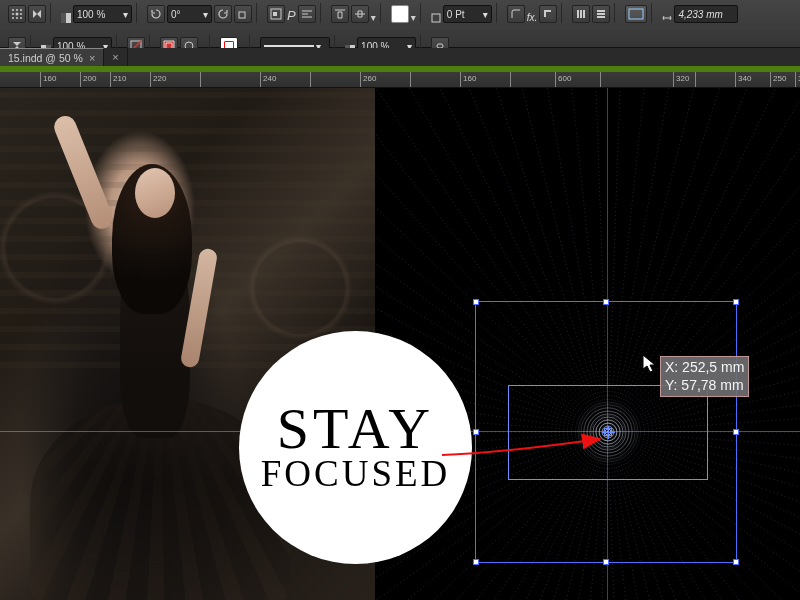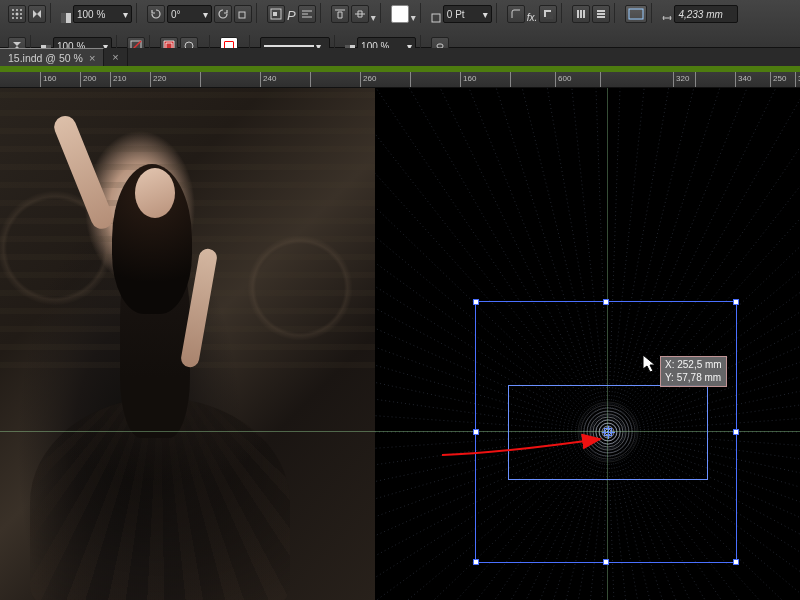--- a/index.html
+++ b/index.html
@@ -77,21 +77,21 @@
   .selB{position:absolute;left:508px;top:297px;width:200px;height:95px;border:1px solid #6a90ff;z-index:6}
   .handle{position:absolute;width:6px;height:6px;background:#fff;border:1px solid #4a70ff}
   .center{position:absolute;left:604px;top:340px;width:8px;height:8px;border:1px solid #6a90ff;z-index:7}
   .center:before,.center:after{content:"";position:absolute;background:#6a90ff}
   .center:before{left:3px;top:-3px;width:1px;height:13px}
   .center:after{top:3px;left:-3px;height:1px;width:13px}
   
   .arrow{position:absolute;left:440px;top:345px;width:165px;height:30px;z-index:8;pointer-events:none}
   
   .cursor{position:absolute;left:642px;top:266px;z-index:20;pointer-events:none}
-  .tip{position:absolute;left:660px;top:268px;z-index:20;background:rgba(110,110,112,.92);border:1px solid rgba(255,180,180,.6);color:#f4f4f4;font-size:10px;padding:2px 4px;line-height:1.25;white-space:nowrap}
+  .tip{position:absolute;left:660px;top:268px;z-index:20;background:rgba(110,110,112,.92);border:1px solid rgba(255,180,180,.6);color:#f4f4f4;font-size:14px;padding:2px 4px;line-height:1.25;white-space:nowrap}
   
 </style>
 </head>
 <body>
 
 <div class="topbar">
 
   <div class="grp">
     <span class="iconbtn">
       <svg width="12" height="12">
@@ -481,20 +481,24 @@
         <circle cx="233" cy="344" r="12" fill="none" stroke="rgba(230,235,250,0.6000000000000001)" stroke-width="0.8"></circle>
         <circle cx="233" cy="344" r="15" fill="none" stroke="rgba(230,235,250,0.525)" stroke-width="0.8"></circle>
         <circle cx="233" cy="344" r="18" fill="none" stroke="rgba(230,235,250,0.45)" stroke-width="0.8"></circle>
         <circle cx="233" cy="344" r="21" fill="none" stroke="rgba(230,235,250,0.375)" stroke-width="0.8"></circle>
         <circle cx="233" cy="344" r="24" fill="none" stroke="rgba(230,235,250,0.30000000000000004)" stroke-width="0.8"></circle>
         <circle cx="233" cy="344" r="27" fill="none" stroke="rgba(230,235,250,0.22499999999999998)" stroke-width="0.8"></circle>
         <circle cx="233" cy="344" r="30" fill="none" stroke="rgba(230,235,250,0.15000000000000002)" stroke-width="0.8"></circle>
       </svg>
   </div>
 
+  <div class="circle">
+    <span class="l1">STAY</span>
+    <span class="l2">FOCUSED</span>
+  </div>
 
   <div class="selA">
     <span class="handle" style="left:-3px;top:-3px"></span>
     <span class="handle" style="right:-3px;top:-3px"></span>
     <span class="handle" style="left:-3px;bottom:-3px"></span>
     <span class="handle" style="right:-3px;bottom:-3px"></span>
     <span class="handle" style="left:calc(50% - 3px);top:-3px"></span>
     <span class="handle" style="left:calc(50% - 3px);bottom:-3px"></span>
     <span class="handle" style="top:calc(50% - 3px);left:-3px"></span>
     <span class="handle" style="top:calc(50% - 3px);right:-3px"></span>

